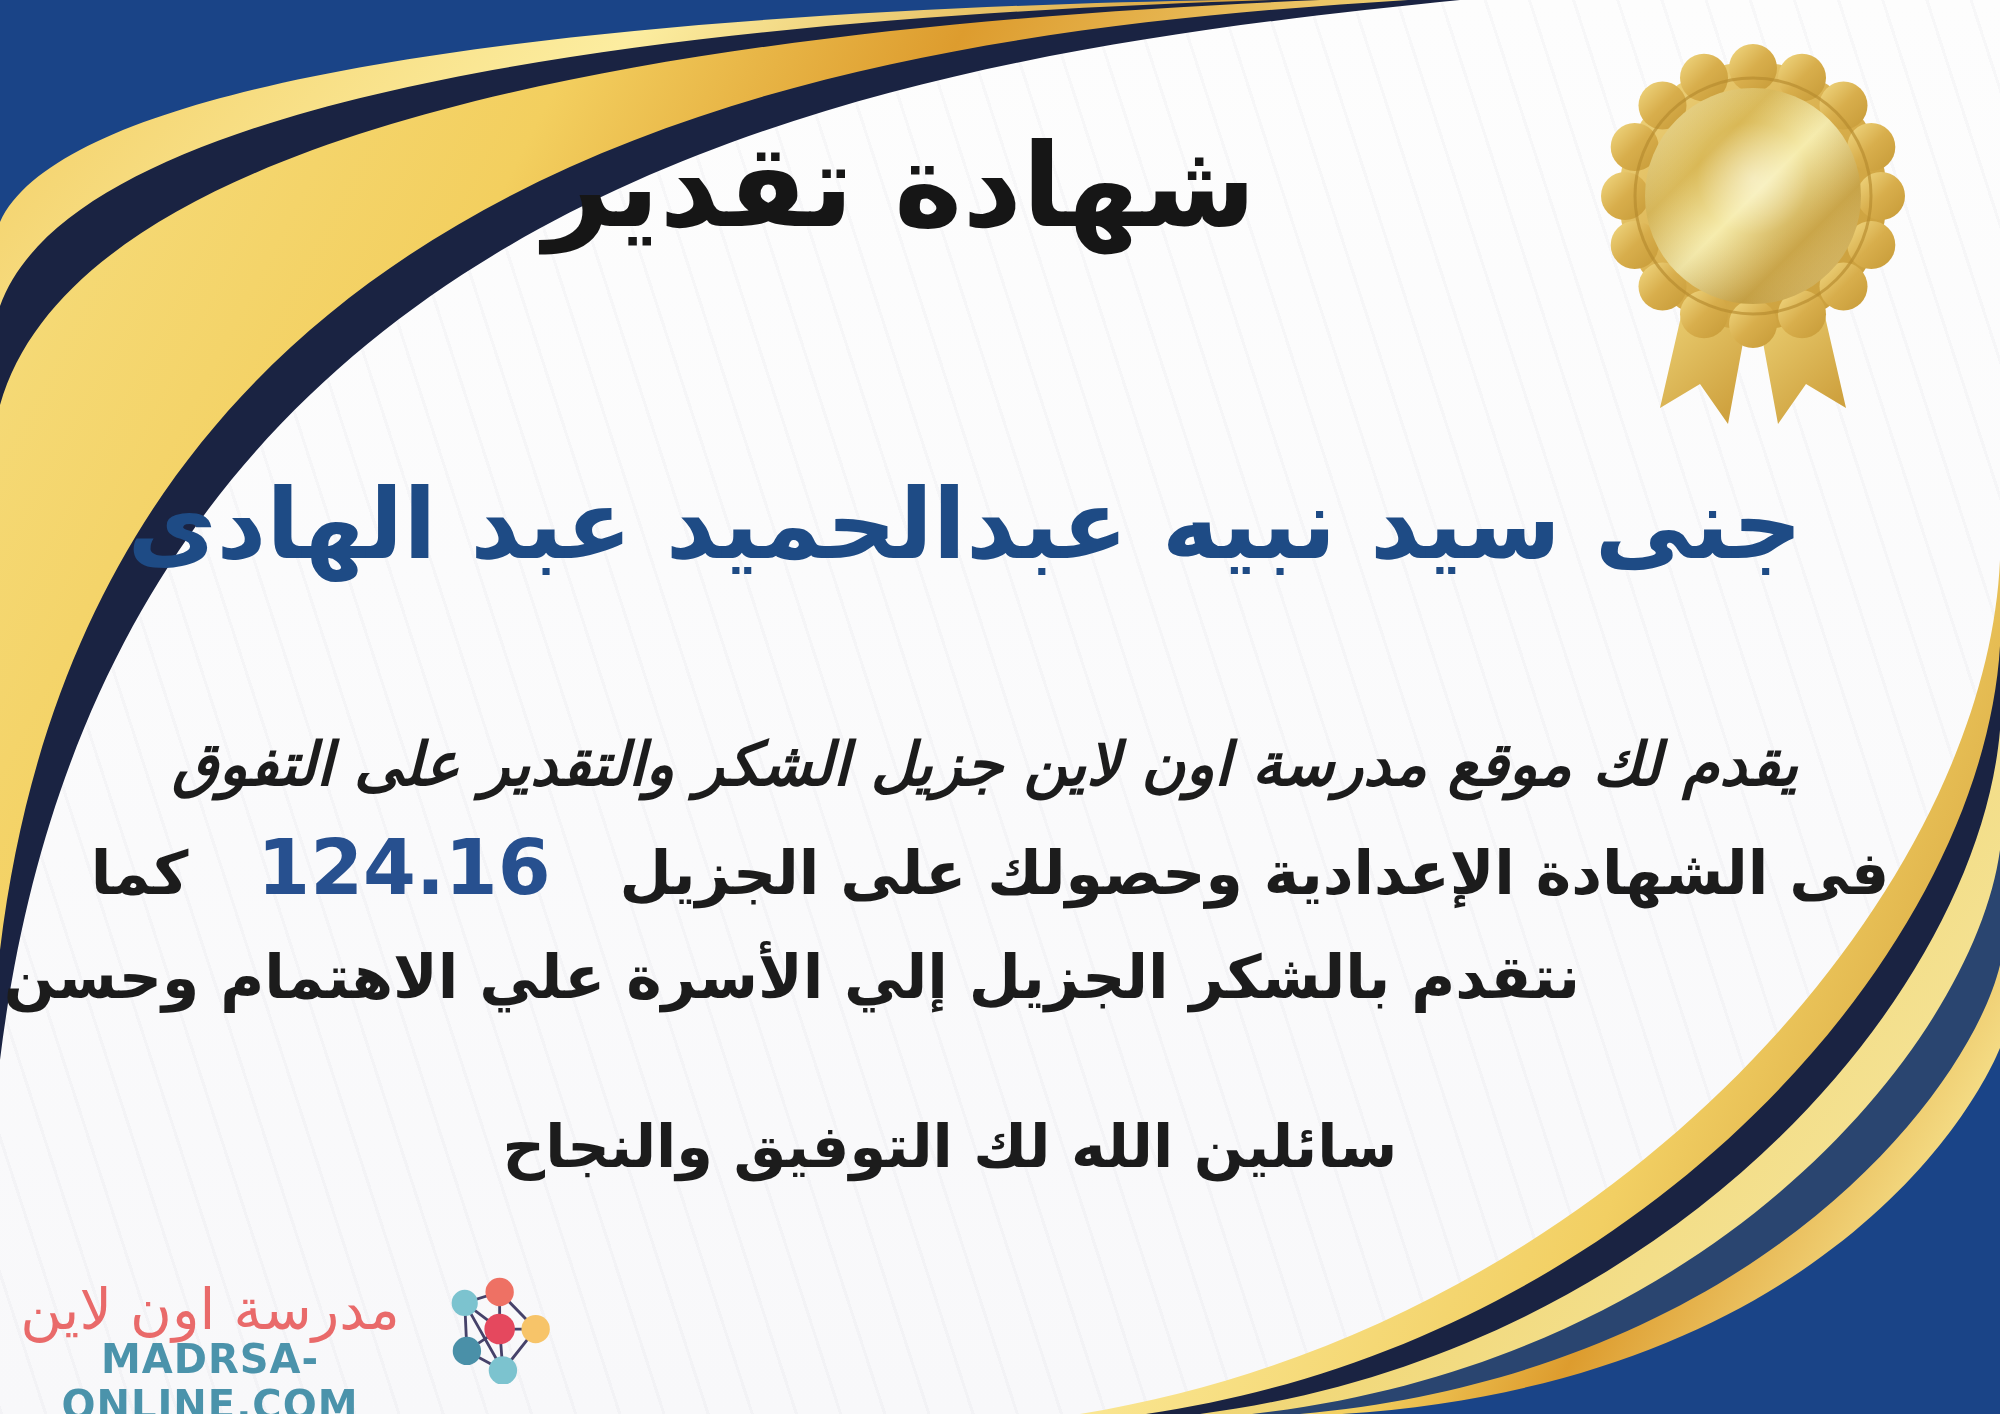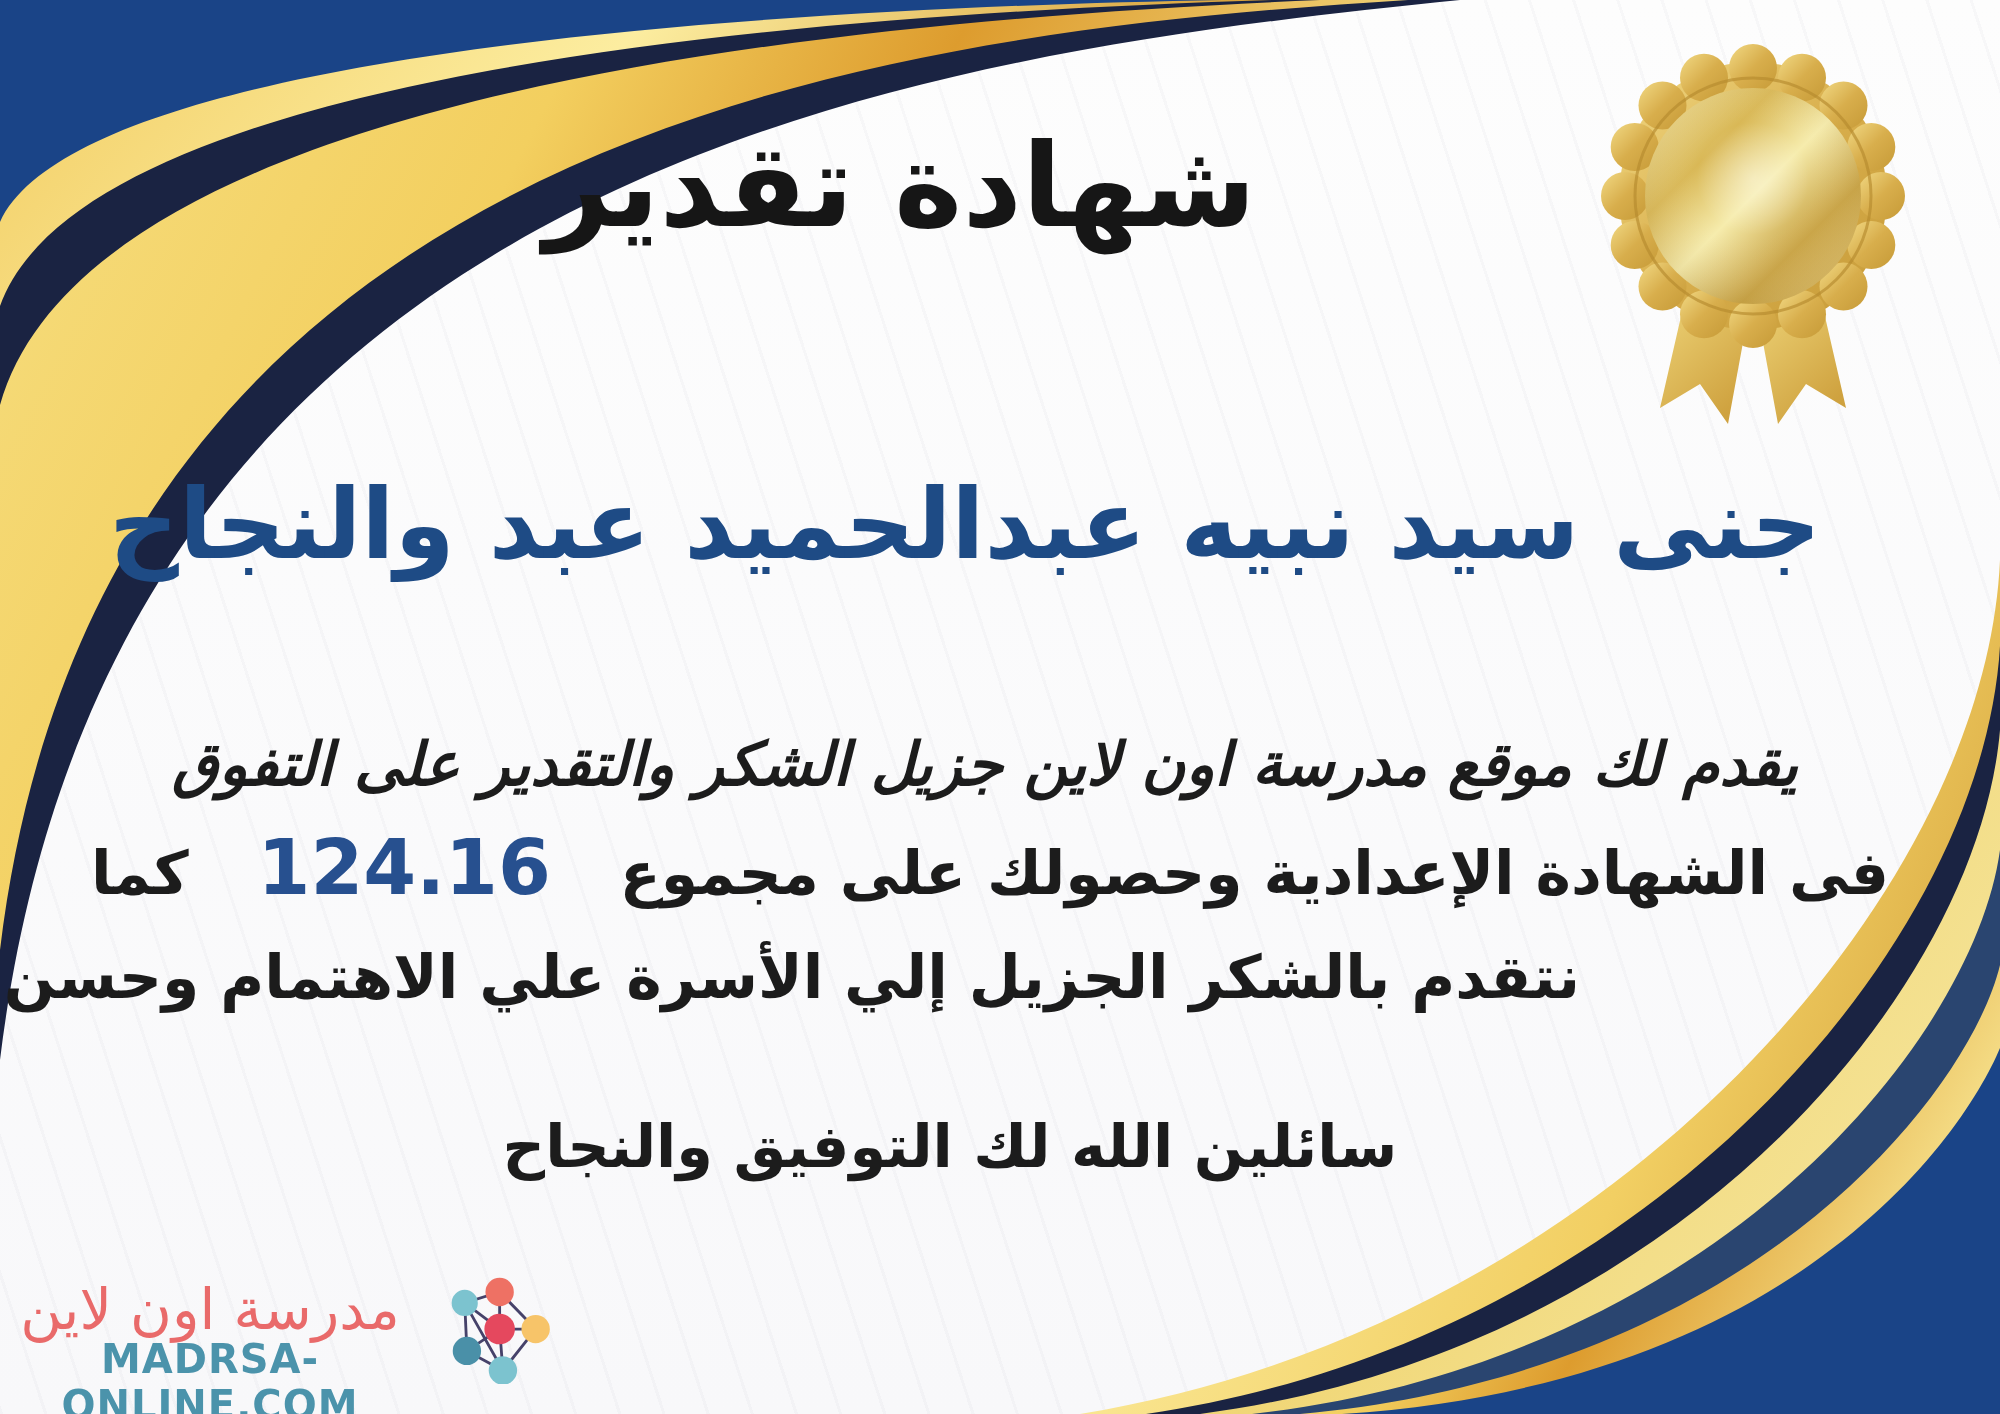--- a/index.html
+++ b/index.html
@@ -129,27 +129,27 @@
     <circle cx="165" cy="160" r="118" fill="none" stroke="#b68a2e" stroke-width="3" opacity="0.65"></circle>
     <circle cx="165" cy="160" r="108" fill="url(#discG)"></circle>
     <circle cx="165" cy="160" r="108" fill="url(#discHi)"></circle>
   </svg>
 
   <div class="title-wrap">
     <span class="title">شهادة تقدير</span>
   </div>
 
   <div class="name-wrap">
-    <span class="name">جنى سيد نبيه عبدالحميد عبد والنجاح</span>
+    <span class="name">جنى سيد نبيه عبدالحميد عبد الهادى</span>
   </div>
 
   <div class="body-wrap">
     <div class="bline l1">يقدم لك موقع مدرسة اون لاين جزيل الشكر  والتقدير على التفوق</div>
     <div class="bline l2">
-      <span>فى الشهادة الإعدادية وحصولك على مجموع</span>
+      <span>فى الشهادة الإعدادية وحصولك على الجزيل</span>
       <span class="score">124.16</span>
       <span>كما</span>
     </div>
     <div class="bline l3">نتقدم  بالشكر الجزيل إلي الأسرة علي الاهتمام وحسن المتابعة</div>
   </div>
 
   <div class="closing-wrap">
     <span>سائلين الله لك التوفيق  والنجاح</span>
   </div>
 

